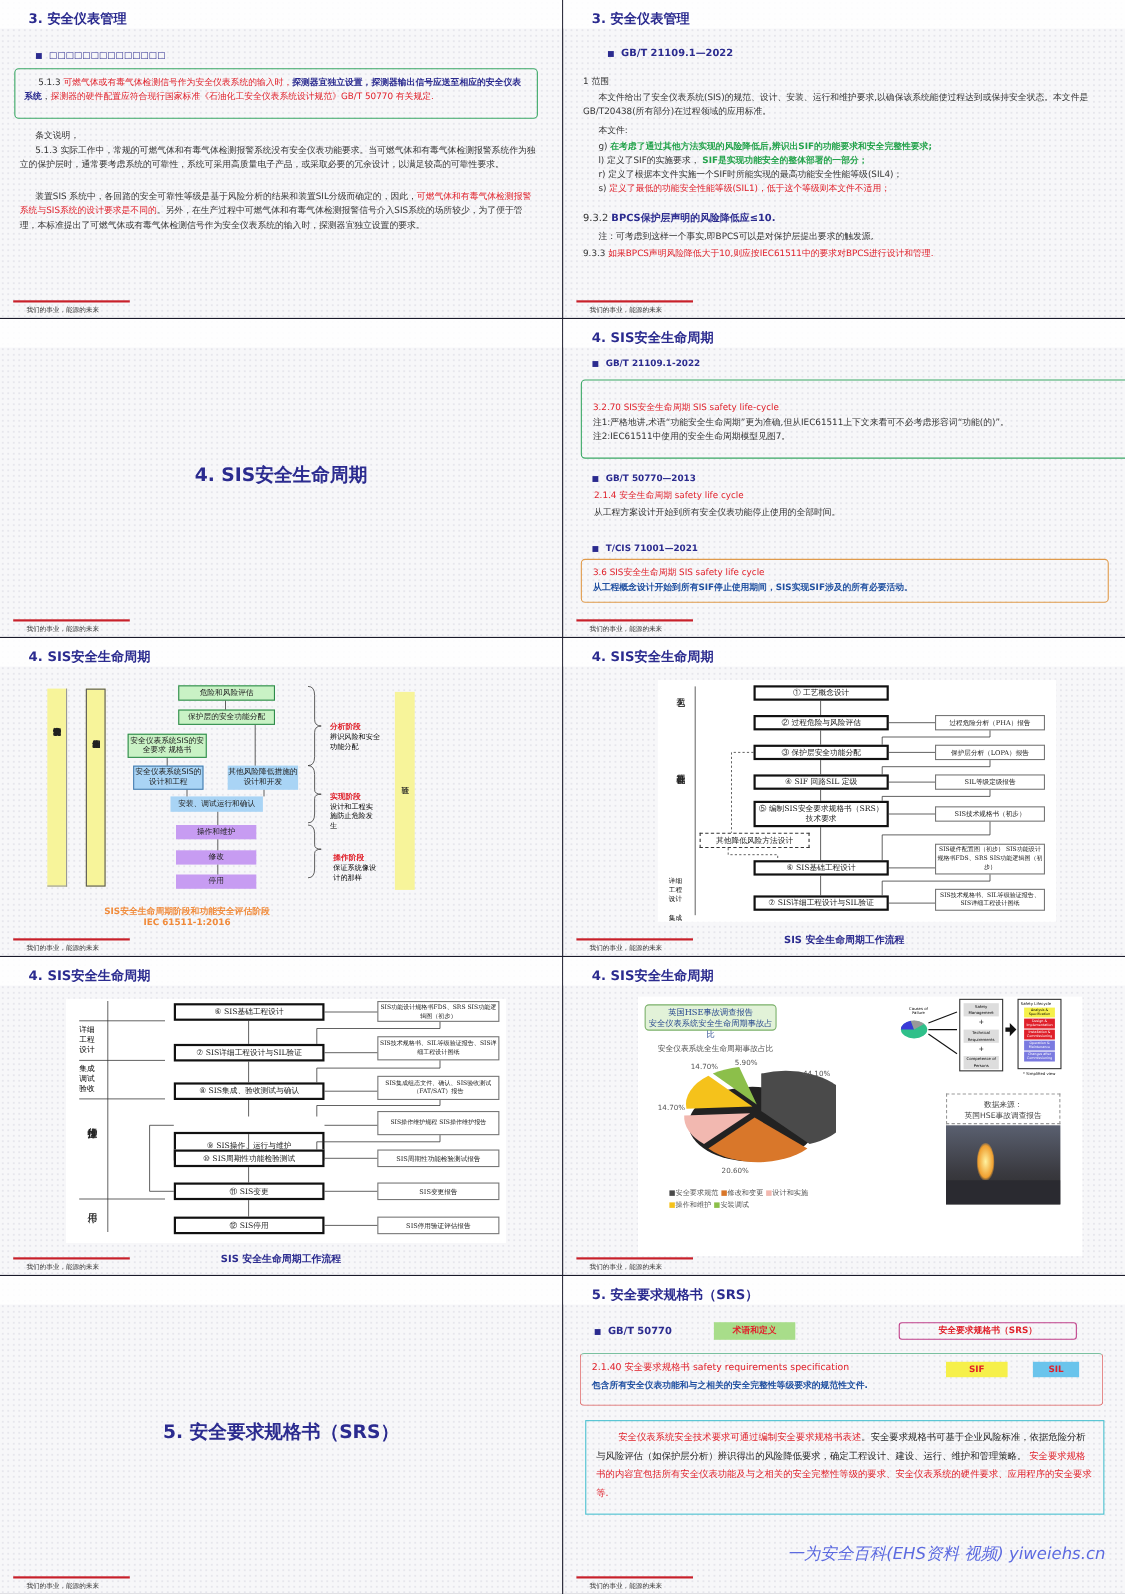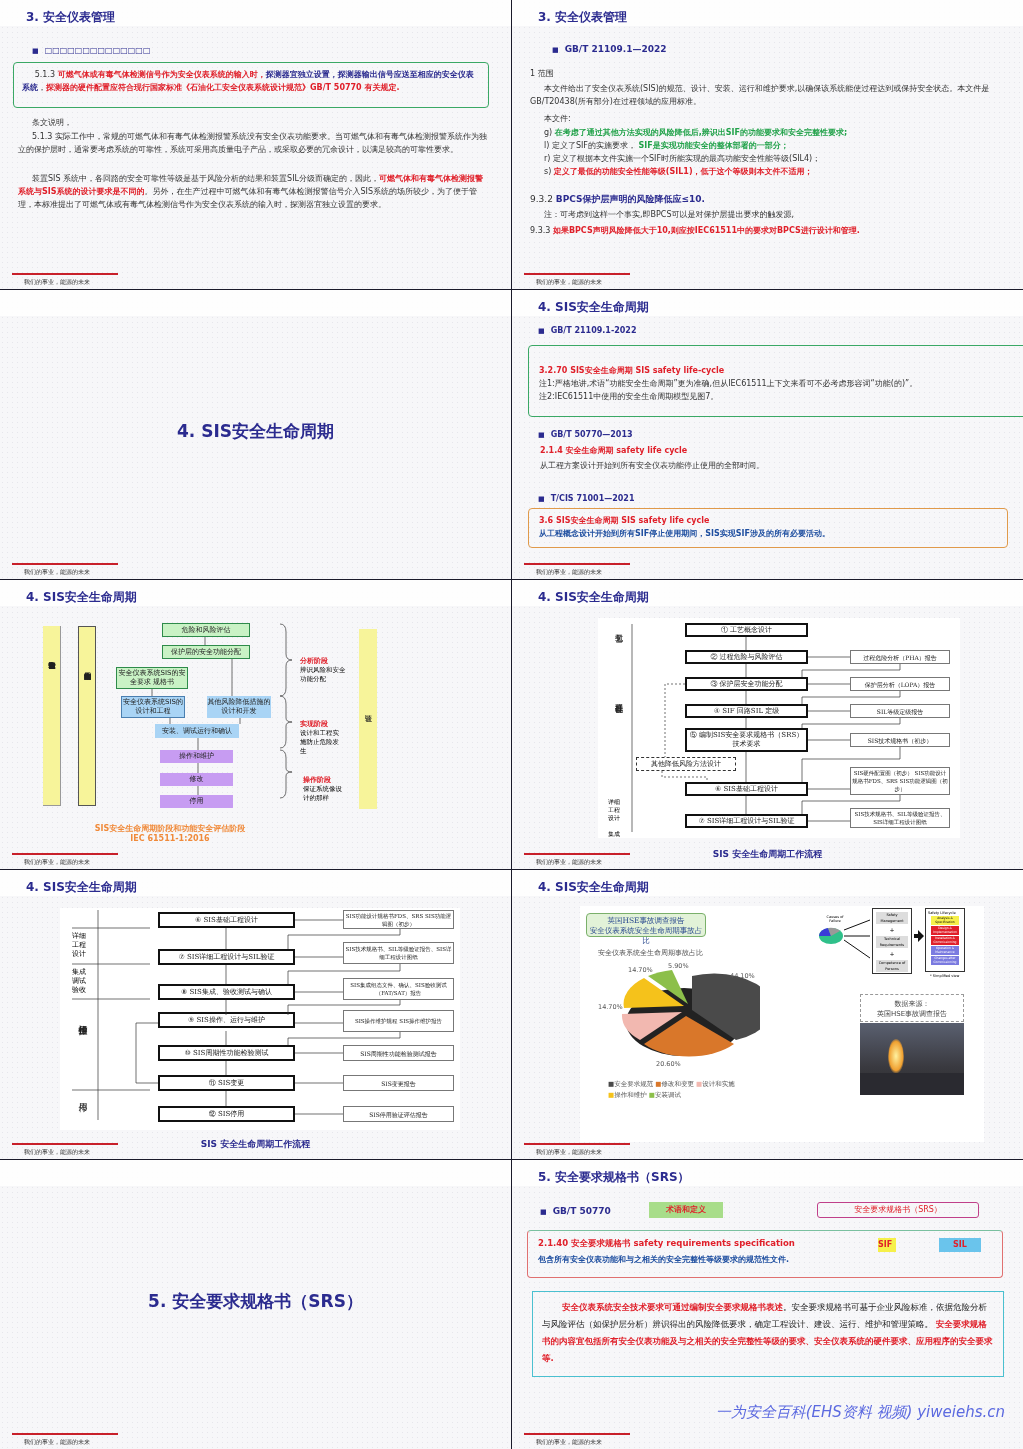--- a/index.html
+++ b/index.html
@@ -7,21 +7,21 @@
 .grid{position:absolute;left:0;top:0;width:1023px;height:1449px;display:grid;grid-template-columns:511px 511px;grid-template-rows:289px 289px 289px 289px 289px;column-gap:1px;row-gap:1px}
 .slide{position:relative;background:#f7f7f9;background-image:radial-gradient(#e6e6ec 0.8px,transparent 1px);background-size:5px 5px;overflow:hidden}
 .slide .topband{position:absolute;left:0;top:0;right:0;height:26px;background:rgba(255,255,255,0.85)}
 .stitle{position:absolute;left:26px;top:9px;font-size:12px;font-weight:bold;color:#2b2b8f}
 .footer-line{position:absolute;left:12px;bottom:14px;width:106px;height:2px;background:#c8202a}
 .footer-text{position:absolute;left:24px;bottom:2px;font-size:6px;color:#333;font-family:"DejaVu Serif",serif}
 .center-title{position:absolute;left:0;right:0;top:130px;text-align:center;font-size:17px;font-weight:bold;color:#2b2b8f}
 .bullet{position:absolute;font-size:9px;font-weight:bold;color:#2b2b8f}
 .bullet::before{content:"■";font-size:7px;margin-right:6px;color:#2b2b8f}
 .p{font-size:8px;line-height:13px;color:#333}
-.red{color:#e0202a;font-weight:bold}
+.red{color:#e0202a;font-weight:normal}
 .blue{color:#2b2b8f;font-weight:bold}
 .green{color:#22a24a;font-weight:bold}
 .dblue{color:#1f4fa0;font-weight:bold}
 .box{position:absolute;border-radius:4px}
 
 .fbox{position:absolute;font-size:7px;text-align:center;display:flex;align-items:center;justify-content:center;line-height:9px;color:#222}
 .bk{border:2px solid #111;background:#fff;font-family:"DejaVu Serif",serif}
 .rbox{border:1px solid #777;background:#fff;font-family:"DejaVu Serif",serif;font-size:6px}
 .vtext{writing-mode:vertical-rl;text-orientation:upright;font-size:7px;color:#222}
 </style>
@@ -203,21 +203,21 @@
     <div class="topband"></div>
     <div class="stitle">4. SIS安全生命周期</div>
     <div style="position:absolute;left:60px;top:38px;width:400px;height:222px;background:#fff"></div>
     <div style="position:absolute;left:72px;top:62px;width:16px;font-size:7px;line-height:9px">详细工程设计</div>
     <div style="position:absolute;left:72px;top:98px;width:16px;font-size:7px;line-height:9px">集成调试验收</div>
     <div class="vtext" style="position:absolute;left:76px;top:148px;font-size:9px">操作运行维护</div>
     <div class="vtext" style="position:absolute;left:76px;top:226px;font-size:9px">停用</div>
     <div class="fbox bk" style="left:158px;top:42px;width:137px;height:16px">⑥ SIS基础工程设计</div>
     <div class="fbox bk" style="left:158px;top:79px;width:137px;height:16px">⑦ SIS详细工程设计与SIL验证</div>
     <div class="fbox bk" style="left:158px;top:114px;width:137px;height:16px">⑧ SIS集成、验收测试与确认</div>
-    <div class="fbox bk" style="left:158px;top:142px;width:137px;height:16px">⑨ SIS操作、运行与维护</div>
+    <div class="fbox bk" style="left:158px;top:159px;width:137px;height:26px">⑨ SIS操作、运行与维护</div>
     <div class="fbox bk" style="left:158px;top:175px;width:137px;height:16px">⑩ SIS周期性功能检验测试</div>
     <div class="fbox bk" style="left:158px;top:205px;width:137px;height:16px">⑪ SIS变更</div>
     <div class="fbox bk" style="left:158px;top:236px;width:137px;height:16px">⑫ SIS停用</div>
     <div class="fbox rbox" style="left:343px;top:40px;width:111px;height:19px;font-size:5.5px;line-height:8px;overflow:hidden">SIS功能设计规格书FDS、SRS SIS功能逻辑图（初步）</div>
     <div class="fbox rbox" style="left:343px;top:72px;width:111px;height:22px;font-size:5.5px;line-height:8px">SIS技术规格书、SIL等级验证报告、SIS详细工程设计图纸</div>
     <div class="fbox rbox" style="left:343px;top:108px;width:111px;height:22px;font-size:5.5px;line-height:8px">SIS集成组态文件、确认、SIS验收测试（FAT/SAT）报告</div>
     <div class="fbox rbox" style="left:343px;top:140px;width:111px;height:22px;font-size:5.5px;line-height:8px">SIS操作维护规程 SIS操作维护报告</div>
     <div class="fbox rbox" style="left:343px;top:175px;width:111px;height:16px">SIS周期性功能检验测试报告</div>
     <div class="fbox rbox" style="left:343px;top:205px;width:111px;height:16px">SIS变更报告</div>
     <div class="fbox rbox" style="left:343px;top:236px;width:111px;height:16px">SIS停用验证评估报告</div>
@@ -331,26 +331,26 @@
     <div class="center-title">5. 安全要求规格书（SRS）</div>
     <div class="footer-line"></div>
     <div class="footer-text">我们的事业，能源的未来</div>
   </div>
 
   <div class="slide">
     <div class="topband"></div>
     <div class="stitle">5. 安全要求规格书（SRS）</div>
     <div class="bullet" style="left:28px;top:46px">GB/T 50770</div>
     <div style="position:absolute;left:137px;top:42px;width:74px;height:16px;background:#a8dd8a;color:#e0202a;font-weight:bold;font-size:8px;text-align:center;line-height:16px">术语和定义</div>
-    <div style="position:absolute;left:305px;top:42px;width:162px;height:16px;border:1.5px solid #c0408a;border-radius:3px;color:#e0202a;font-weight:normal;font-size:8px;text-align:center;line-height:13px">安全要求规格书（SRS）</div>
+    <div style="position:absolute;left:305px;top:42px;width:162px;height:16px;border:1.5px solid #c0408a;border-radius:3px;color:#e0202a;font-weight:bold;font-size:8px;text-align:center;line-height:13px">安全要求规格书（SRS）</div>
     <div class="box" style="left:15px;top:70px;width:476px;height:48px;border:1.5px solid #e07070;border-top-color:#7ac0a0;padding:6px 10px">
       <div class="p red" style="font-size:8.5px">2.1.40 安全要求规格书 safety requirements specification</div>
       <div class="p dblue" style="margin-top:3px">包含所有安全仪表功能和与之相关的安全完整性等级要求的规范性文件.</div>
     </div>
-    <div style="position:absolute;left:366px;top:78px;width:18px;height:14px;background:#f6f04a;font-size:8px;font-weight:bold;color:#e0202a;line-height:14px">SIF</div>
+    <div style="position:absolute;left:348px;top:78px;width:56px;height:14px;background:#f6f04a;font-size:8px;font-weight:bold;color:#e0202a;text-align:center;line-height:14px">SIF</div>
     <div style="position:absolute;left:427px;top:78px;width:42px;height:14px;background:#6ac4ec;font-size:8px;font-weight:bold;color:#e0202a;text-align:center;line-height:14px">SIL</div>
     <div class="box" style="left:20px;top:131px;width:472px;height:86px;border:1.5px solid #4ac0d0;border-radius:0;padding:7px 9px">
       <div class="p" style="font-size:8.5px;line-height:17px;text-indent:20px;color:#222"><span class="red">安全仪表系统安全技术要求可通过编制安全要求规格书表述</span><span>。安全要求规格书可基于企业风险标准，依据危险分析与风险评估（如保护层分析）辨识得出的风险降低要求，确定工程设计、建设、运行、维护和管理策略。</span> <span class="red">安全要求规格书的内容宜包括所有安全仪表功能及与之相关的安全完整性等级的要求、安全仪表系统的硬件要求、应用程序的安全要求等.</span></div>
     </div>
     <div style="position:absolute;right:18px;top:243px;font-size:15px;font-style:italic;color:#5c6ae0">一为安全百科(EHS资料 视频) yiweiehs.cn</div>
     <div class="footer-line"></div>
     <div class="footer-text">我们的事业，能源的未来</div>
   </div>
 
 </div>

